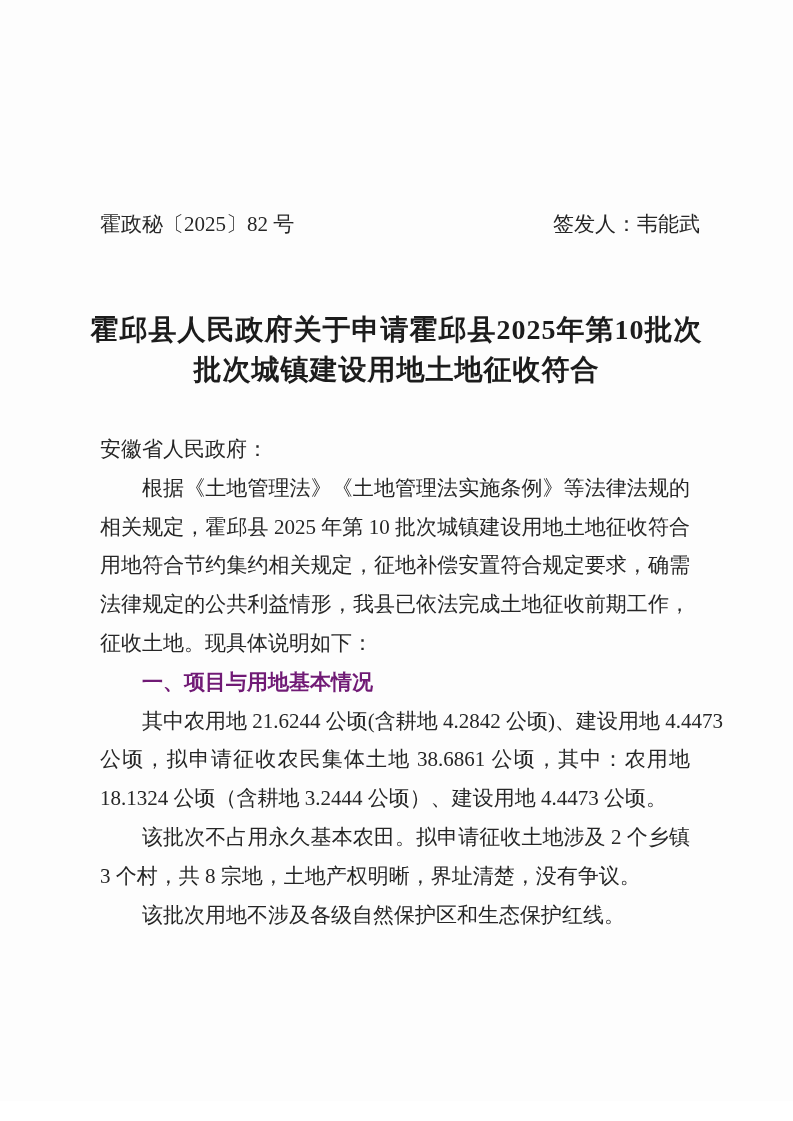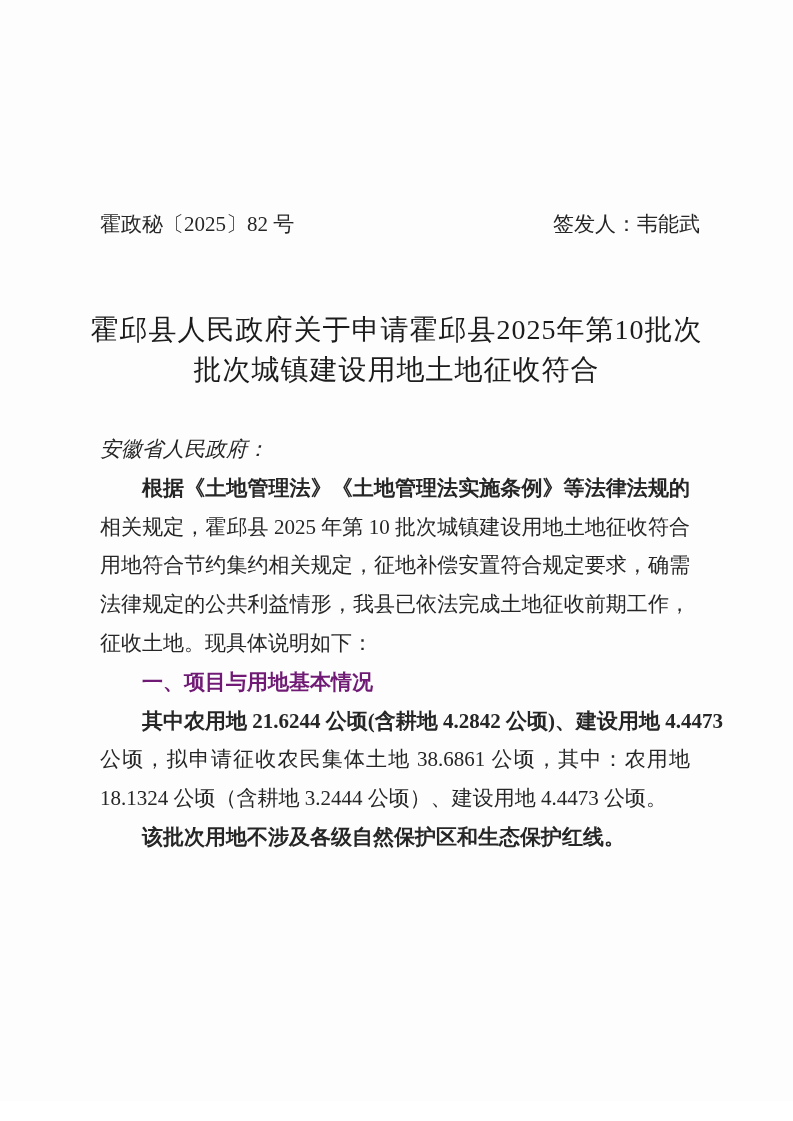--- a/index.html
+++ b/index.html
@@ -31,54 +31,52 @@
   }
   
   .title {
     position: absolute;
     top: 310px;
     left: 0;
     right: 0;
     margin: 0;
     text-align: center;
     font-family: "Liberation Serif", serif;
-    font-weight: 400;
+    font-weight: 700;
     font-size: 28px;
     line-height: 40px;
     letter-spacing: 1px;
     color: #1c1c1c;
   }
   .title .title-line {
     display: block;
     white-space: nowrap;
   }
   
   .body-block {
     position: absolute;
     top: 430px;
     left: 100px;
     right: 103px;
     font-size: 21px;
     line-height: 38.8px;
   }
   .salutation {
     white-space: nowrap;
-    font-style: italic;
   }
   .para .line {
     text-align: justify;
     text-align-last: justify;
     white-space: nowrap;
   }
   .para .line.last {
     text-align-last: left;
   }
   .para .line:first-child {
     text-indent: 2em;
-    font-weight: bold;
   }
   .para.heading {
     font-family: "Liberation Sans", sans-serif;
     font-weight: 700;
     color: #701a75;
   }
 </style>
 </head>
 <body>
 
@@ -106,18 +104,22 @@
         </div>
         <div class="para heading">
           <div class="line last">一、项目与用地基本情况</div>
         </div>
         <div class="para">
           <div class="line">其中农用地 21.6244 公顷(含耕地 4.2842 公顷)、建设用地 4.4473</div>
           <div class="line">公顷，拟申请征收农民集体土地 38.6861 公顷，其中：农用地</div>
           <div class="line last">18.1324 公顷（含耕地 3.2444 公顷）、建设用地 4.4473 公顷。</div>
         </div>
         <div class="para">
+          <div class="line">该批次不占用永久基本农田。拟申请征收土地涉及 2 个乡镇</div>
+          <div class="line last">3 个村，共 8 宗地，土地产权明晰，界址清楚，没有争议。</div>
+        </div>
+        <div class="para">
           <div class="line last">该批次用地不涉及各级自然保护区和生态保护红线。</div>
         </div>
       </div>
   </div>
 
 </div>
 
 </body></html>

